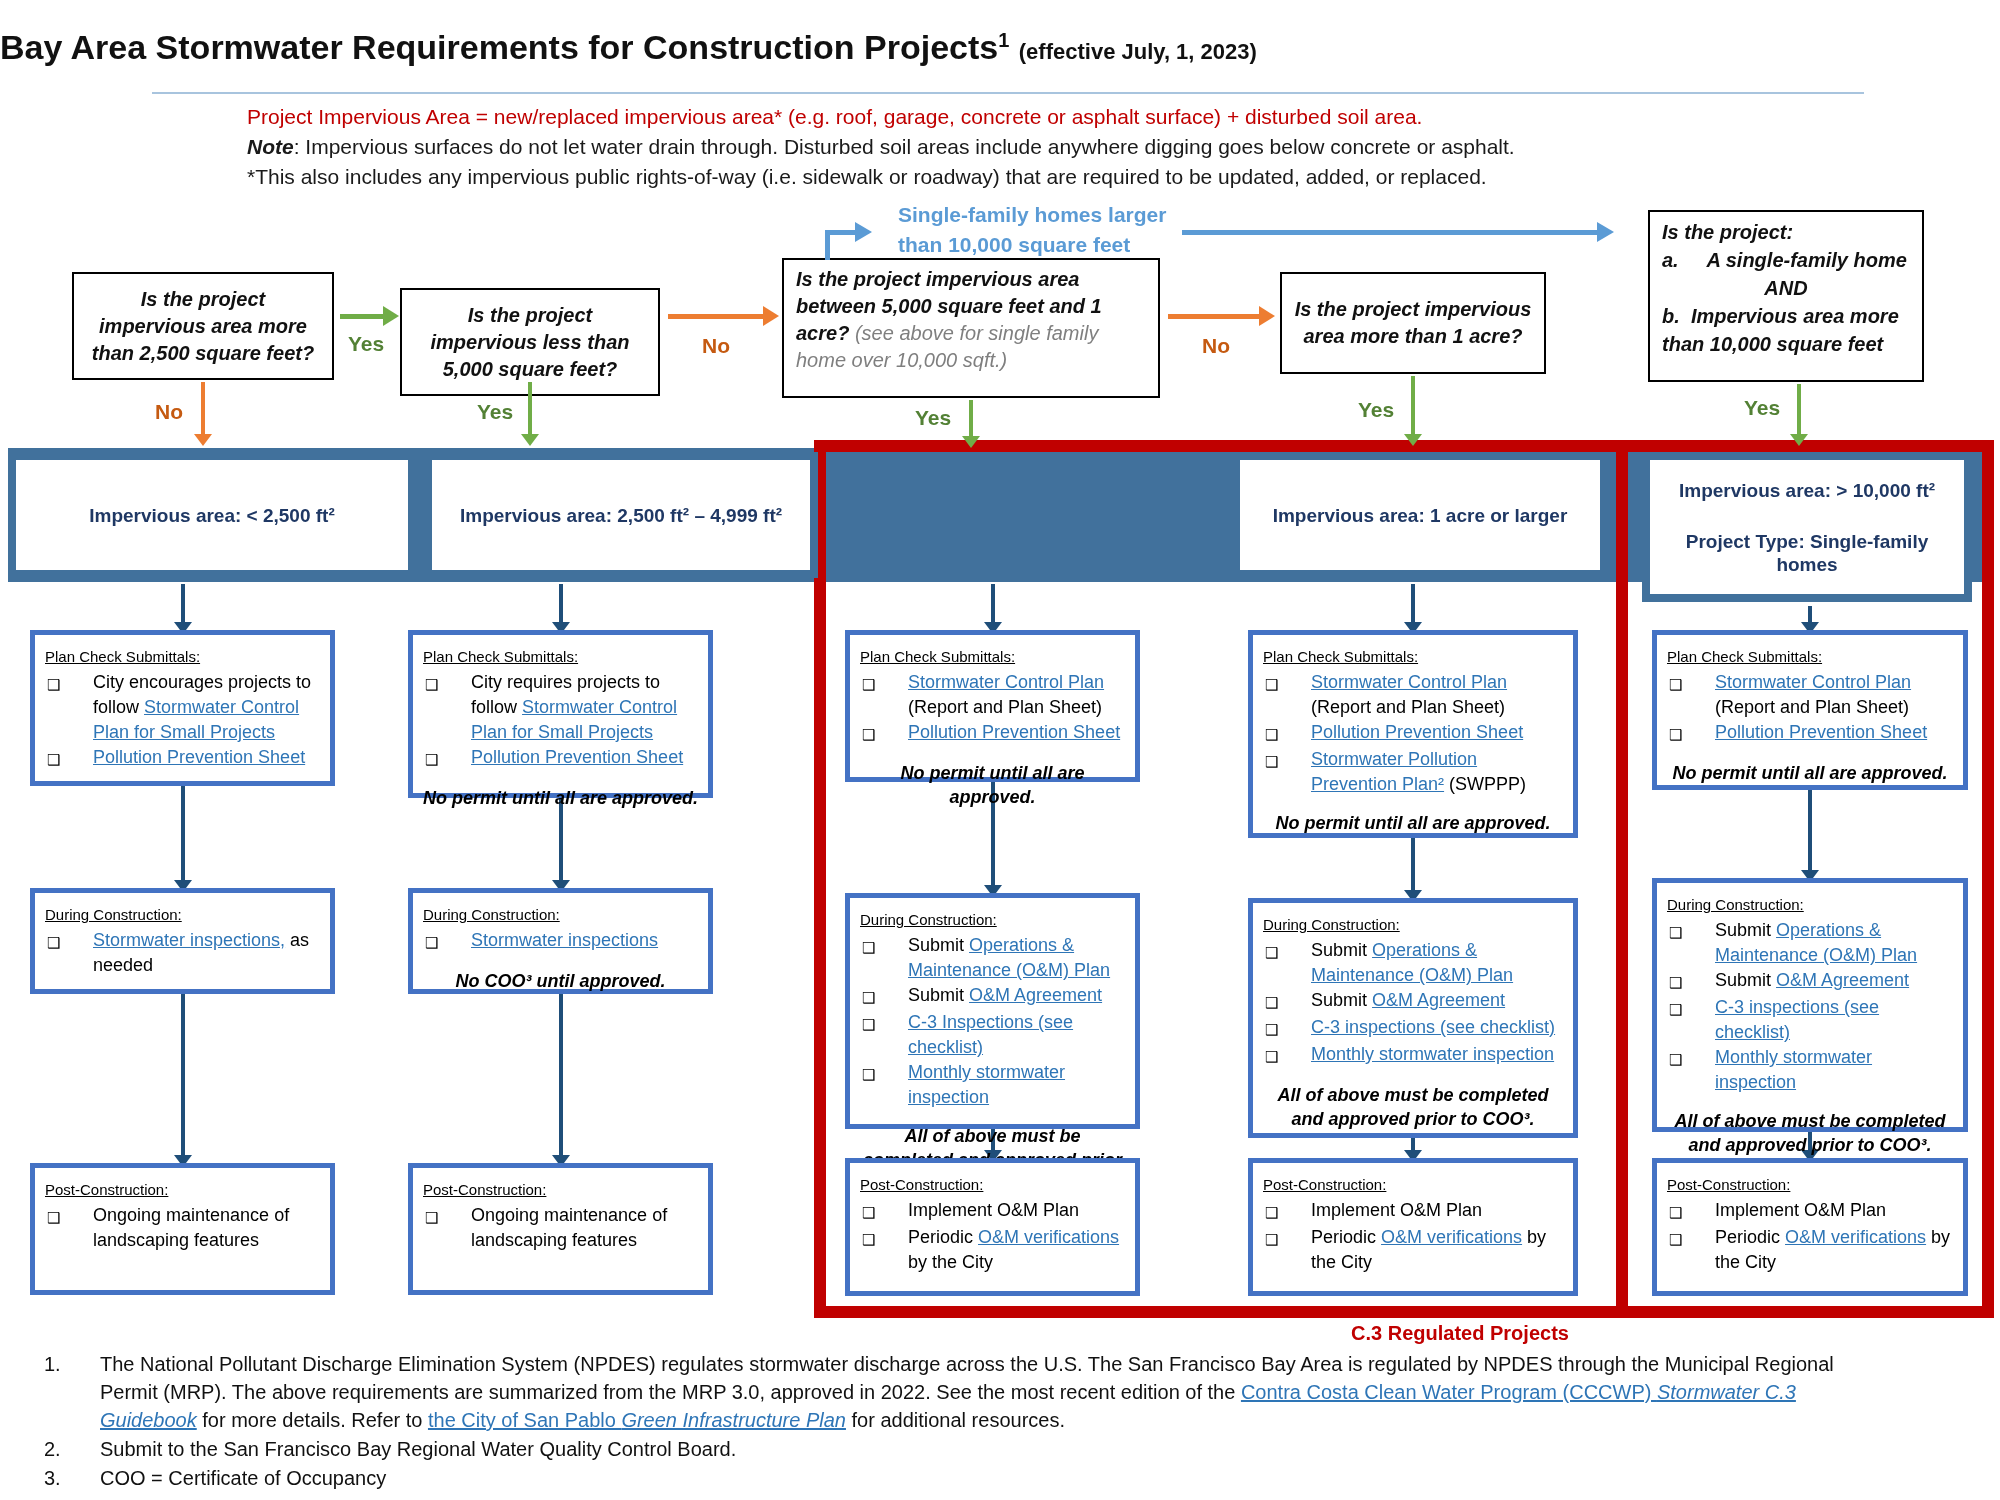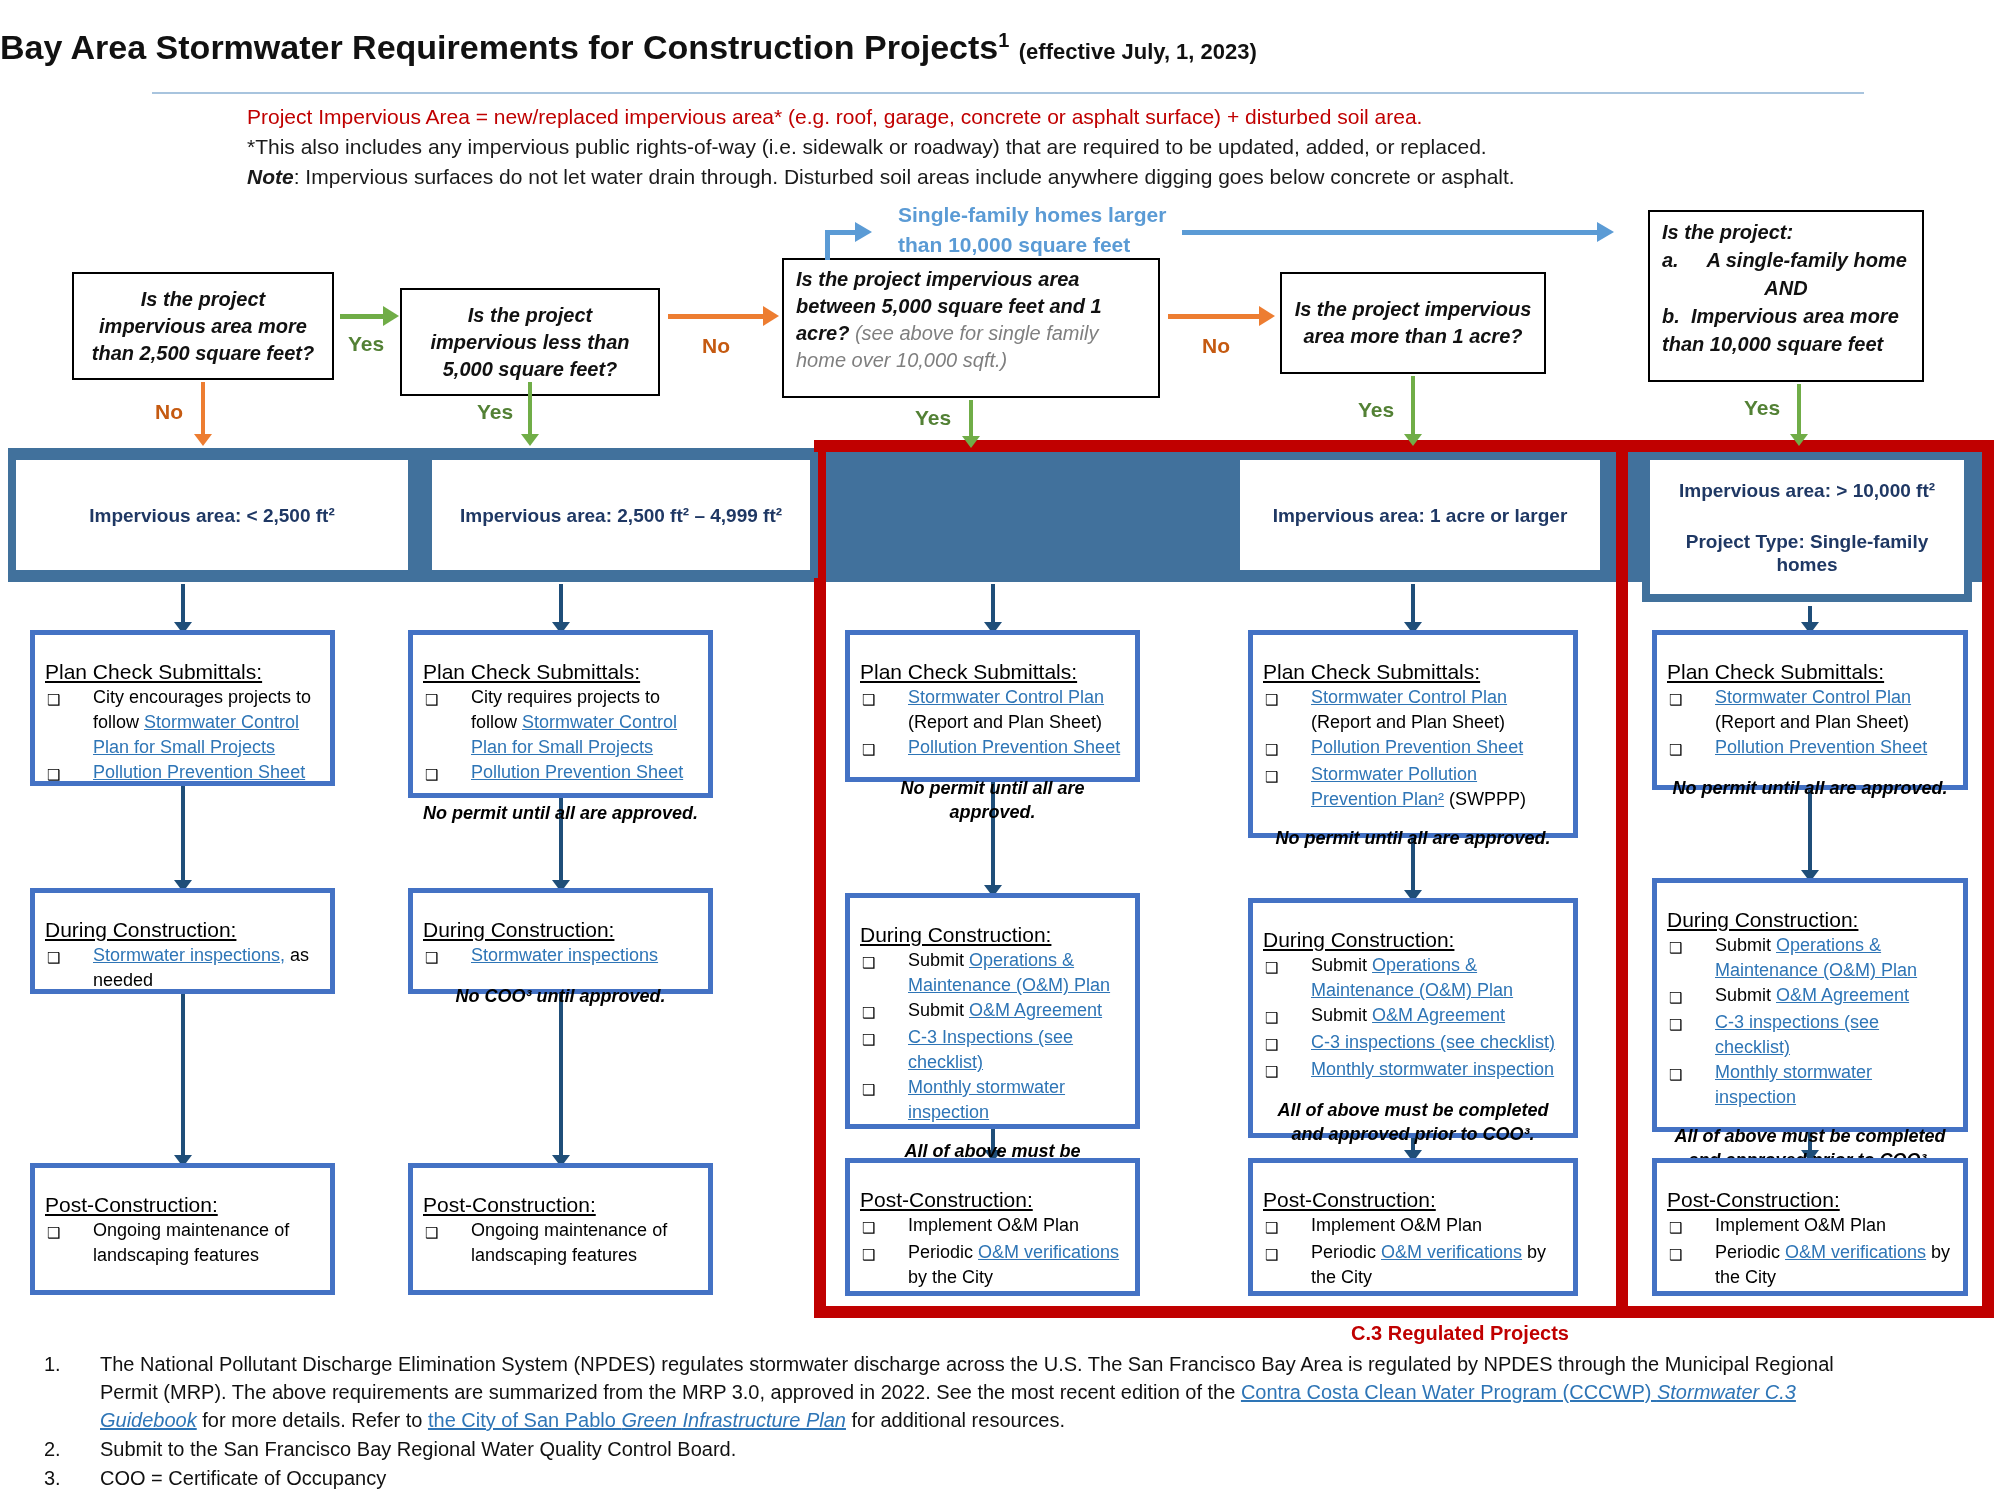--- a/index.html
+++ b/index.html
@@ -12,21 +12,21 @@
 #intro{position:absolute;top:102px;left:247px;font-size:21px;line-height:30px;color:#1a1a1a}
 #intro .red{color:#C00000}
 .decision{position:absolute;border:2px solid #000;background:#fff;font-style:italic;font-weight:600;font-size:20px;color:#111;display:flex;align-items:center;justify-content:center;text-align:center;padding:6px 12px;line-height:27px}
 .decision.left{justify-content:flex-start;text-align:left;align-items:flex-start}
 .gray{color:#7f7f7f;font-weight:400}
 .blueband{position:absolute;left:8px;top:448px;width:1986px;height:134px;background:#41719C}
 .redbox{position:absolute;left:814px;top:440px;width:1180px;height:878px;border:12px solid #C00000}
 .reddiv{position:absolute;left:1616px;top:440px;width:12px;height:878px;background:#C00000}
 .hdr{position:absolute;border:8px solid #41719C;background:#fff;color:#1F3864;font-weight:700;font-size:19px;display:flex;flex-direction:column;align-items:center;justify-content:center;text-align:center;gap:28px;padding:4px;line-height:23px}
 .cbox{position:absolute;border:5px solid #4472C4;background:#fff;padding:5px 8px;font-size:18px;line-height:25px;color:#000}
-.btitle{text-decoration:underline;margin:19px 0 1px 2px;font-size:21px}
+.btitle{text-decoration:underline;margin:4px 0 1px 2px;font-size:15px}
 .item{display:flex;margin:0 0 0 4px}
 .cb{width:46px;flex:none;font-size:15px;padding-top:2px}
 .itx{flex:1}
 .lnk{color:#2E75B6;text-decoration:underline;cursor:pointer}
 .note{font-weight:700;font-style:italic;text-align:center;margin-top:14px;font-size:18px;line-height:24px}
 sup{font-size:0.65em}
 .harrow{position:absolute;height:0}
 .harrow .shaft{position:absolute;left:0;top:-2.5px;height:5px;width:100%;background:var(--c)}
 .harrow .head{position:absolute;right:-15px;top:-10px;width:0;height:0;border-left:16px solid var(--c);border-top:10px solid transparent;border-bottom:10px solid transparent}
 .varrow{position:absolute;width:0}
@@ -53,22 +53,22 @@
 <div id="canvas">
 
   <div id="title-row">
     <span>Bay Area Stormwater Requirements for Construction Projects</span><sup>1</sup>
     <span class="eff">(effective July, 1, 2023)</span>
   </div>
   <div id="title-rule"></div>
 
   <div id="intro">
     <div class="red">Project Impervious Area = new/replaced impervious area* (e.g. roof, garage, concrete or asphalt surface) + disturbed soil area.</div>
+    <div><b><i>Note</i></b><span>: Impervious surfaces do not let water drain through. Disturbed soil areas include anywhere digging goes below concrete or asphalt.</span></div>
     <div>*This also includes any impervious public rights-of-way (i.e. sidewalk or roadway) that are required to be updated, added, or replaced.</div>
-    <div><b><i>Note</i></b><span>: Impervious surfaces do not let water drain through. Disturbed soil areas include anywhere digging goes below concrete or asphalt.</span></div>
   </div>
 
   <div class="blueband"></div>
   <div class="redbox"></div>
   <div class="reddiv"></div>
 
   <div class="decision" style="left:72px;top:272px;width:262px;height:108px">
       <span>Is the project impervious area more than 2,500 square feet?</span>
     </div>
   <div class="decision" style="left:400px;top:288px;width:260px;height:108px">

